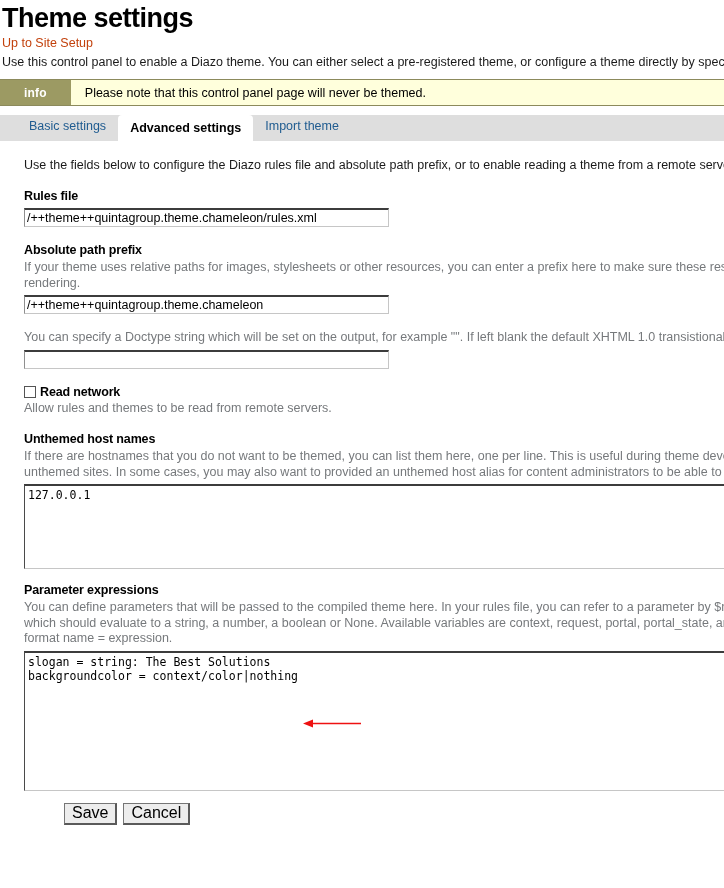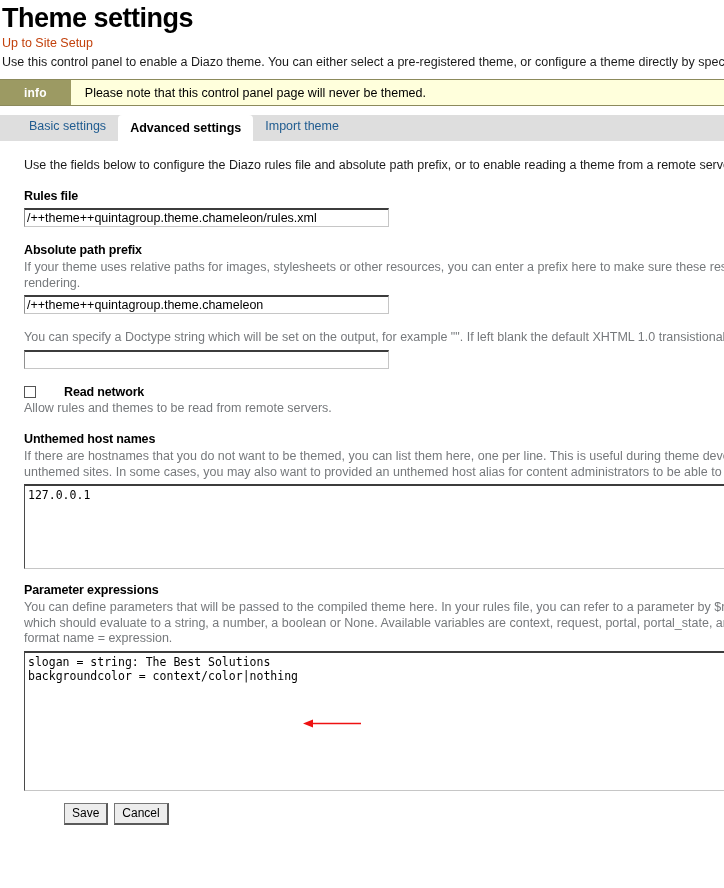--- a/index.html
+++ b/index.html
@@ -163,21 +163,20 @@
     margin-right: 4px;
     flex: none;
     cursor: pointer;
   }
   .checkbox-label {
     font-size: 12.5px;
     font-weight: bold;
     color: #000;
     letter-spacing: -0.15px;
     cursor: pointer;
-    margin-left: 24px;
   }
 
   textarea.textarea-widget {
     display: block;
     margin-top: 4px;
     font-family: "DejaVu Sans Mono", monospace;
     font-size: 11.5px;
     line-height: 14px;
     color: #000;
     padding: 2px 3px;
@@ -227,21 +226,21 @@
 
   
   .form-controls {
     margin-top: 12px;
     padding-left: 40px;
     display: flex;
     gap: 6px;
   }
   .btn {
     font-family: "Liberation Sans", sans-serif;
-    font-size: 12px;
+    font-size: 16px;
     color: #000;
     background: #ededed;
     border: 1px solid #767676;
     border-right: 2px solid #5a5a5a;
     border-bottom: 2px solid #5a5a5a;
     padding: 2px 7px 3px 7px;
     line-height: 14px;
     cursor: pointer;
   }
 </style>

